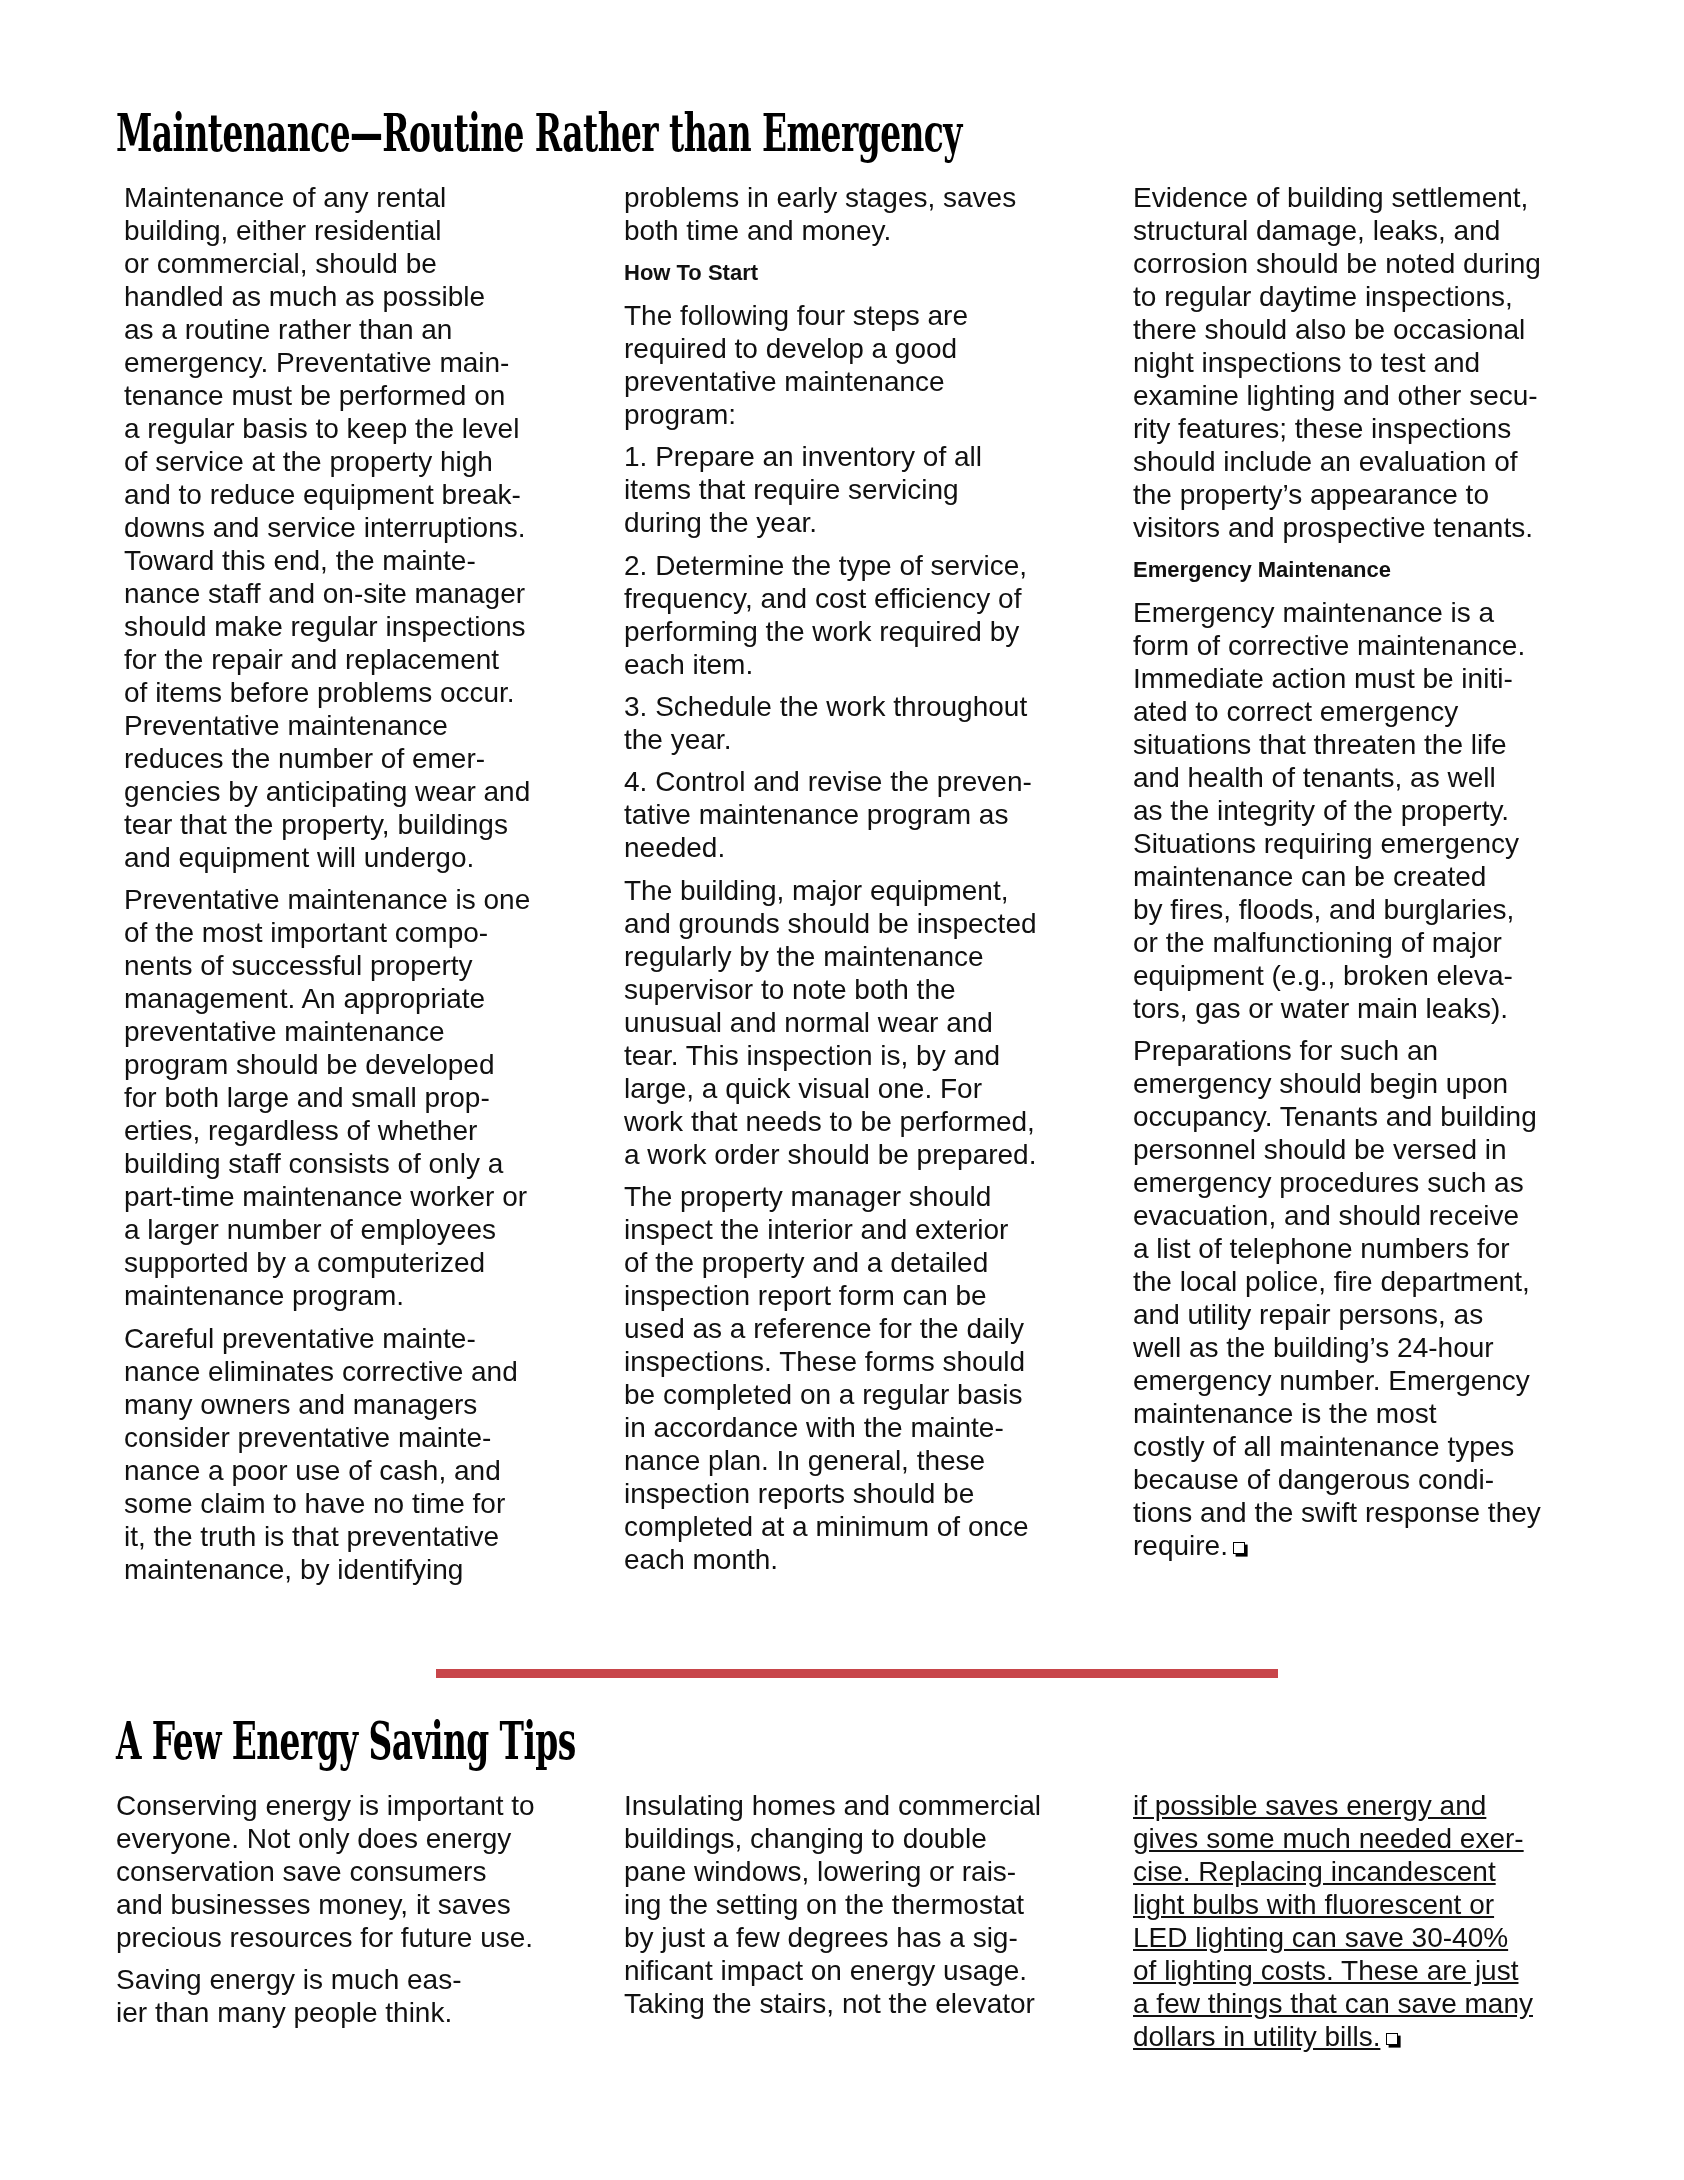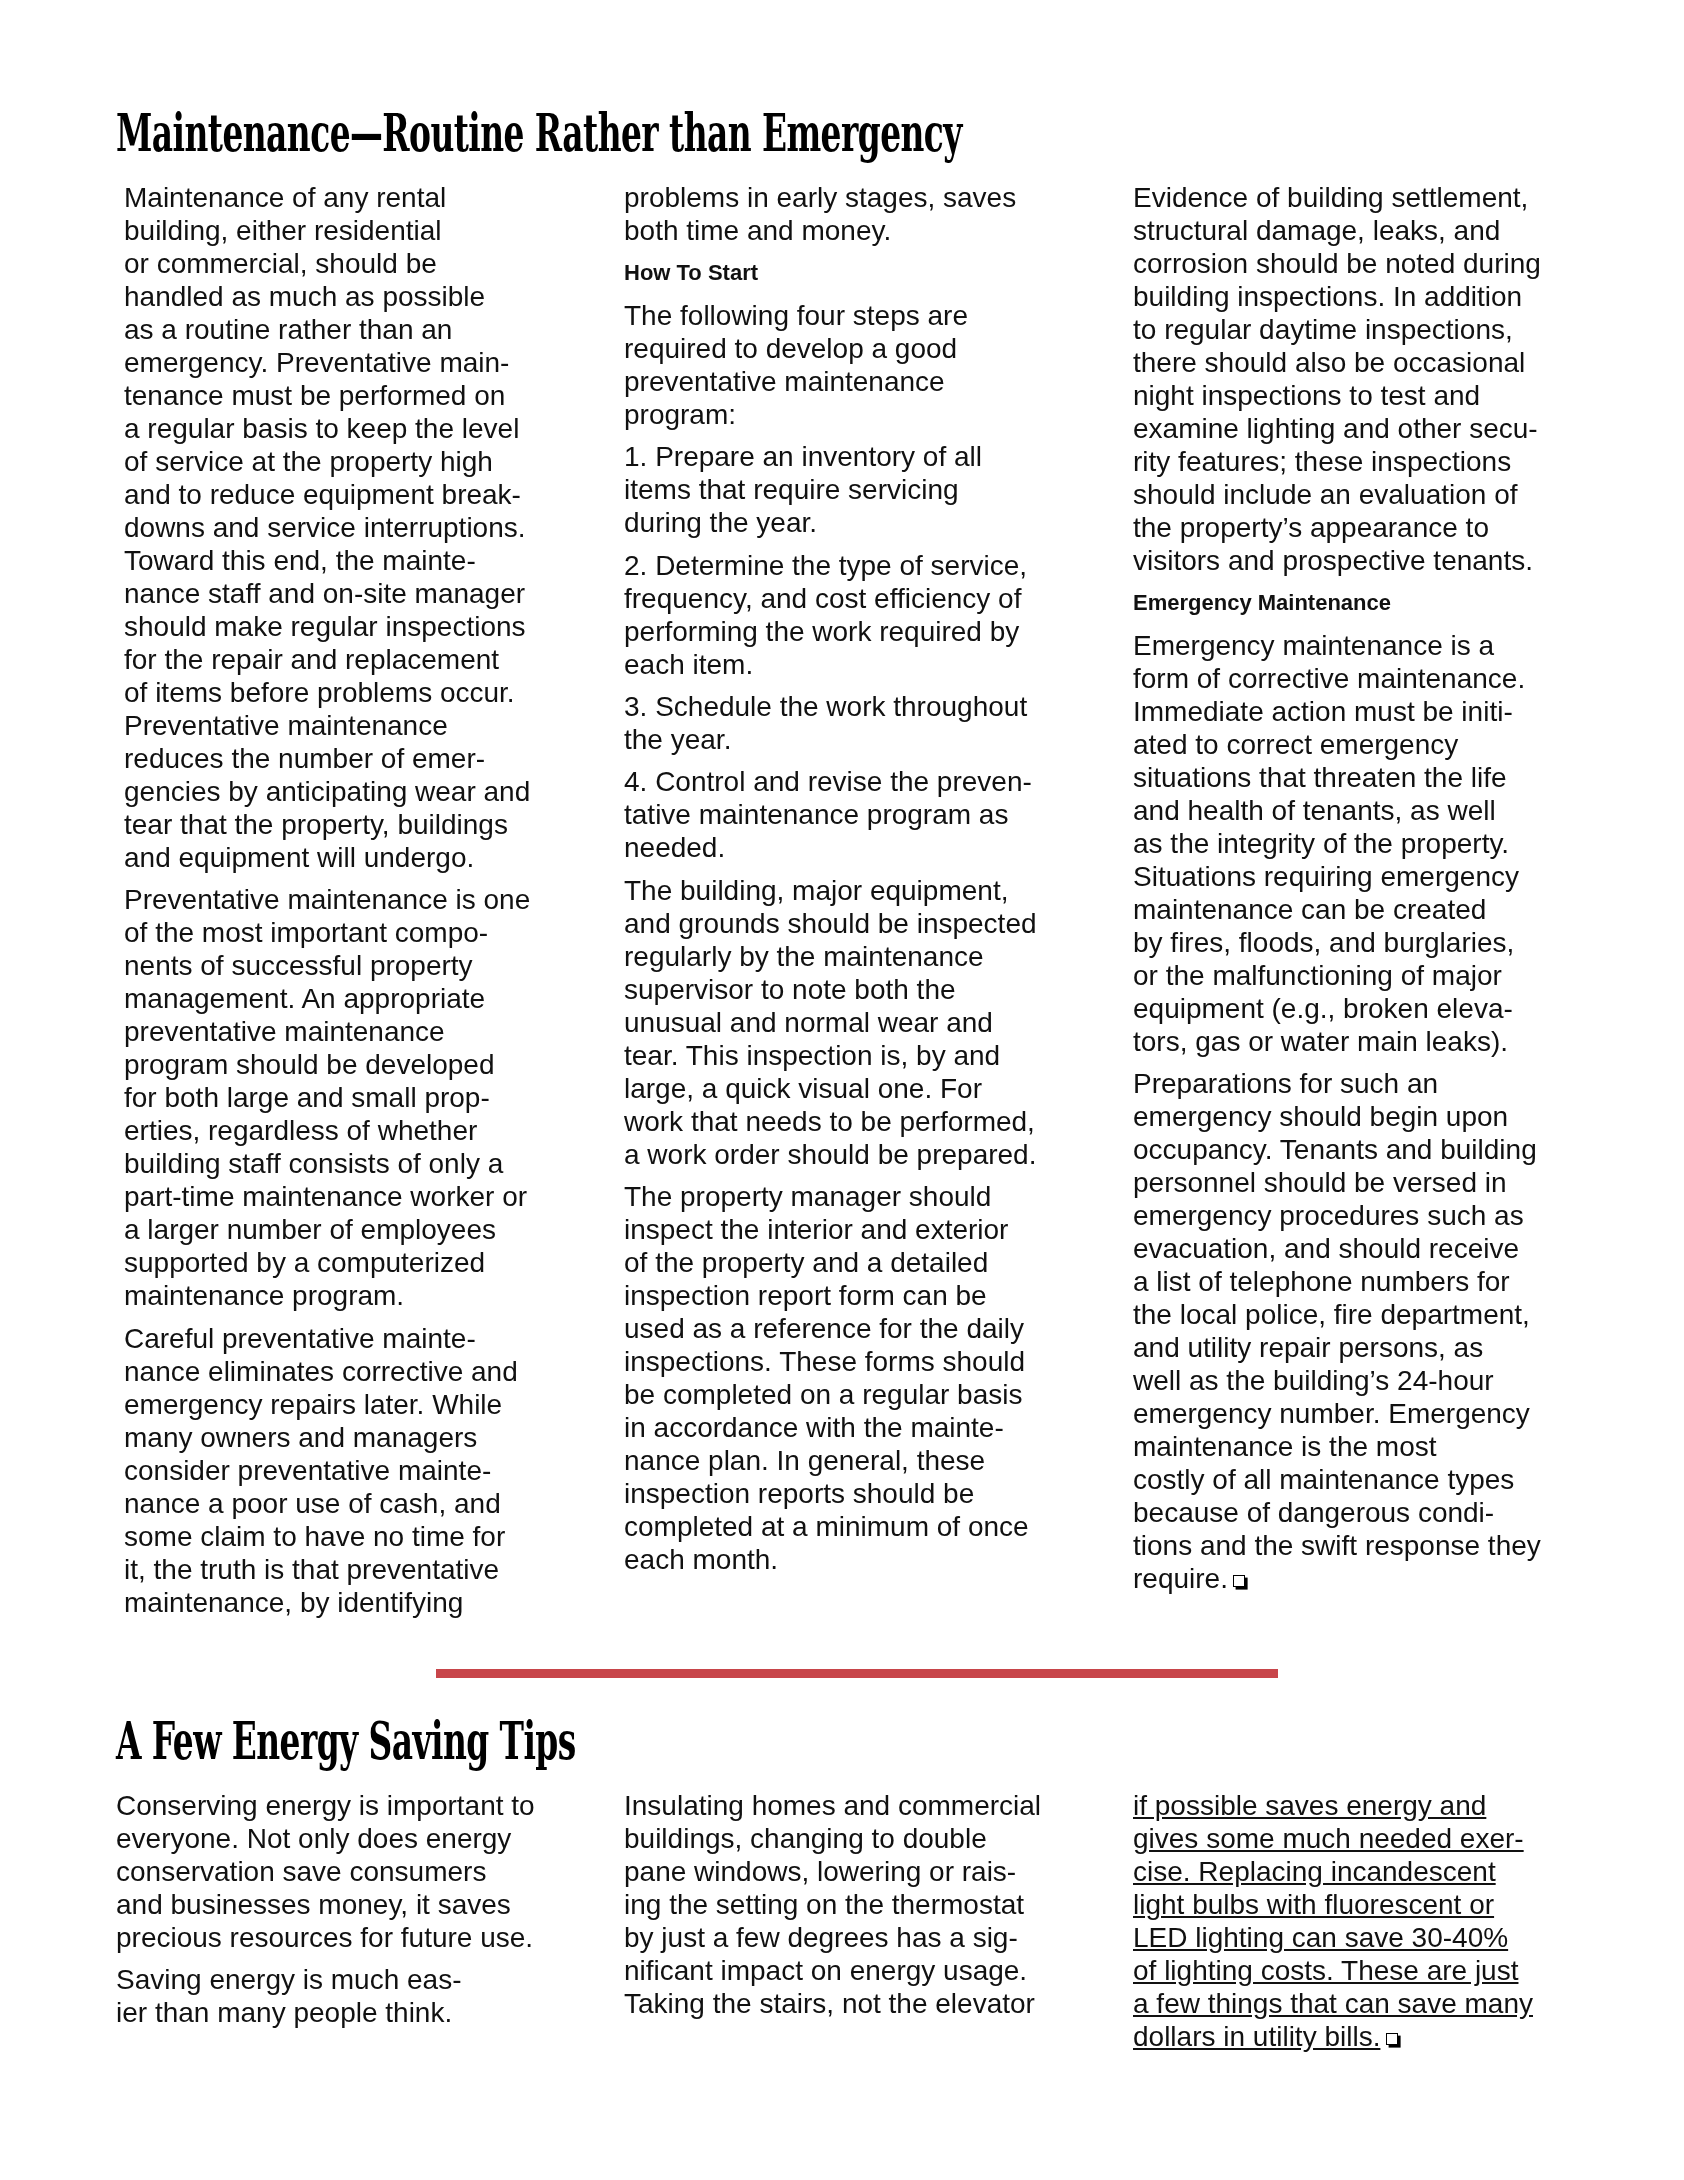--- a/index.html
+++ b/index.html
@@ -64,21 +64,20 @@
       <span class="ln">erties, regardless of whether</span>
       <span class="ln">building staff consists of only a</span>
       <span class="ln">part-time maintenance worker or</span>
       <span class="ln">a larger number of employees</span>
       <span class="ln">supported by a computerized</span>
       <span class="ln">maintenance program.</span>
     </p>
     <p>
       <span class="ln">Careful preventative mainte-</span>
       <span class="ln">nance eliminates corrective and</span>
-      <span class="ln">emergency repairs later. While</span>
       <span class="ln">many owners and managers</span>
       <span class="ln">consider preventative mainte-</span>
       <span class="ln">nance a poor use of cash, and</span>
       <span class="ln">some claim to have no time for</span>
       <span class="ln">it, the truth is that preventative</span>
       <span class="ln">maintenance, by identifying</span>
     </p>
   </div>
 <div class="col" id="c2">
     <p>
@@ -136,21 +135,20 @@
       <span class="ln">inspection reports should be</span>
       <span class="ln">completed at a minimum of once</span>
       <span class="ln">each month.</span>
     </p>
   </div>
 <div class="col" id="c3">
     <p>
       <span class="ln">Evidence of building settlement,</span>
       <span class="ln">structural damage, leaks, and</span>
       <span class="ln">corrosion should be noted during</span>
-      <span class="ln">building inspections. In addition</span>
       <span class="ln">to regular daytime inspections,</span>
       <span class="ln">there should also be occasional</span>
       <span class="ln">night inspections to test and</span>
       <span class="ln">examine lighting and other secu-</span>
       <span class="ln">rity features; these inspections</span>
       <span class="ln">should include an evaluation of</span>
       <span class="ln">the property’s appearance to</span>
       <span class="ln">visitors and prospective tenants.</span>
     </p>
     <h3>Emergency Maintenance</h3>

